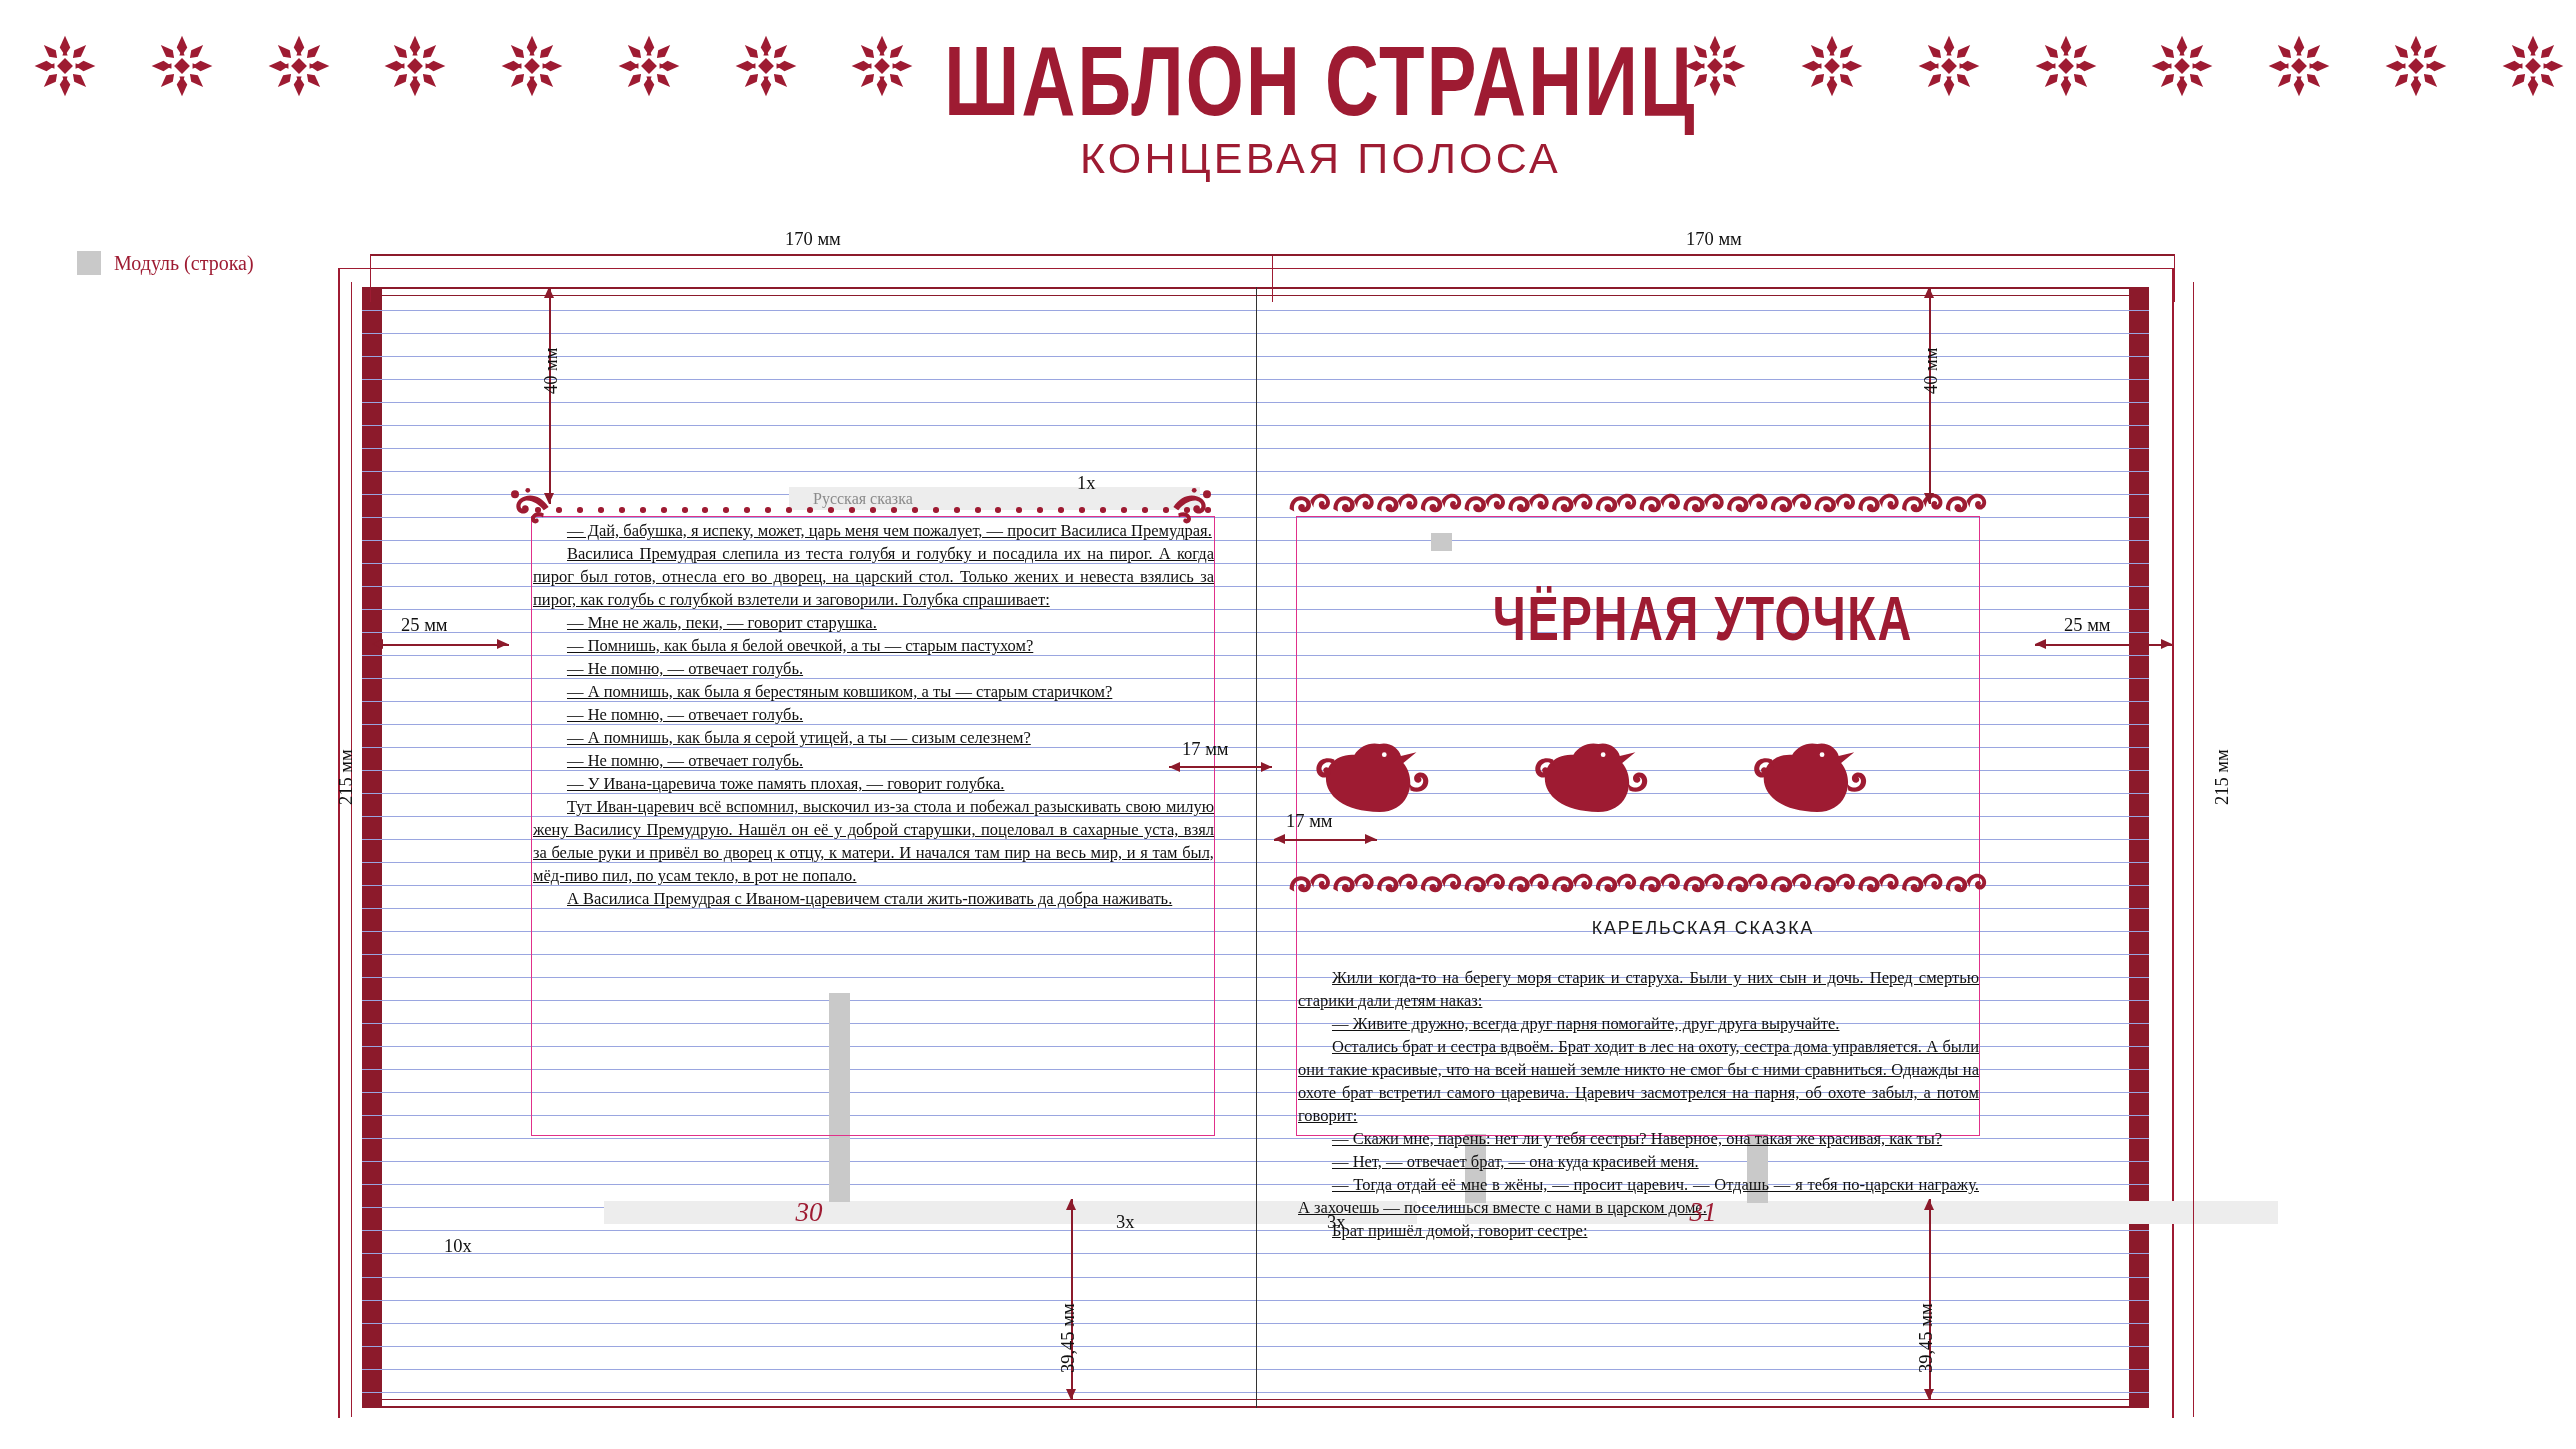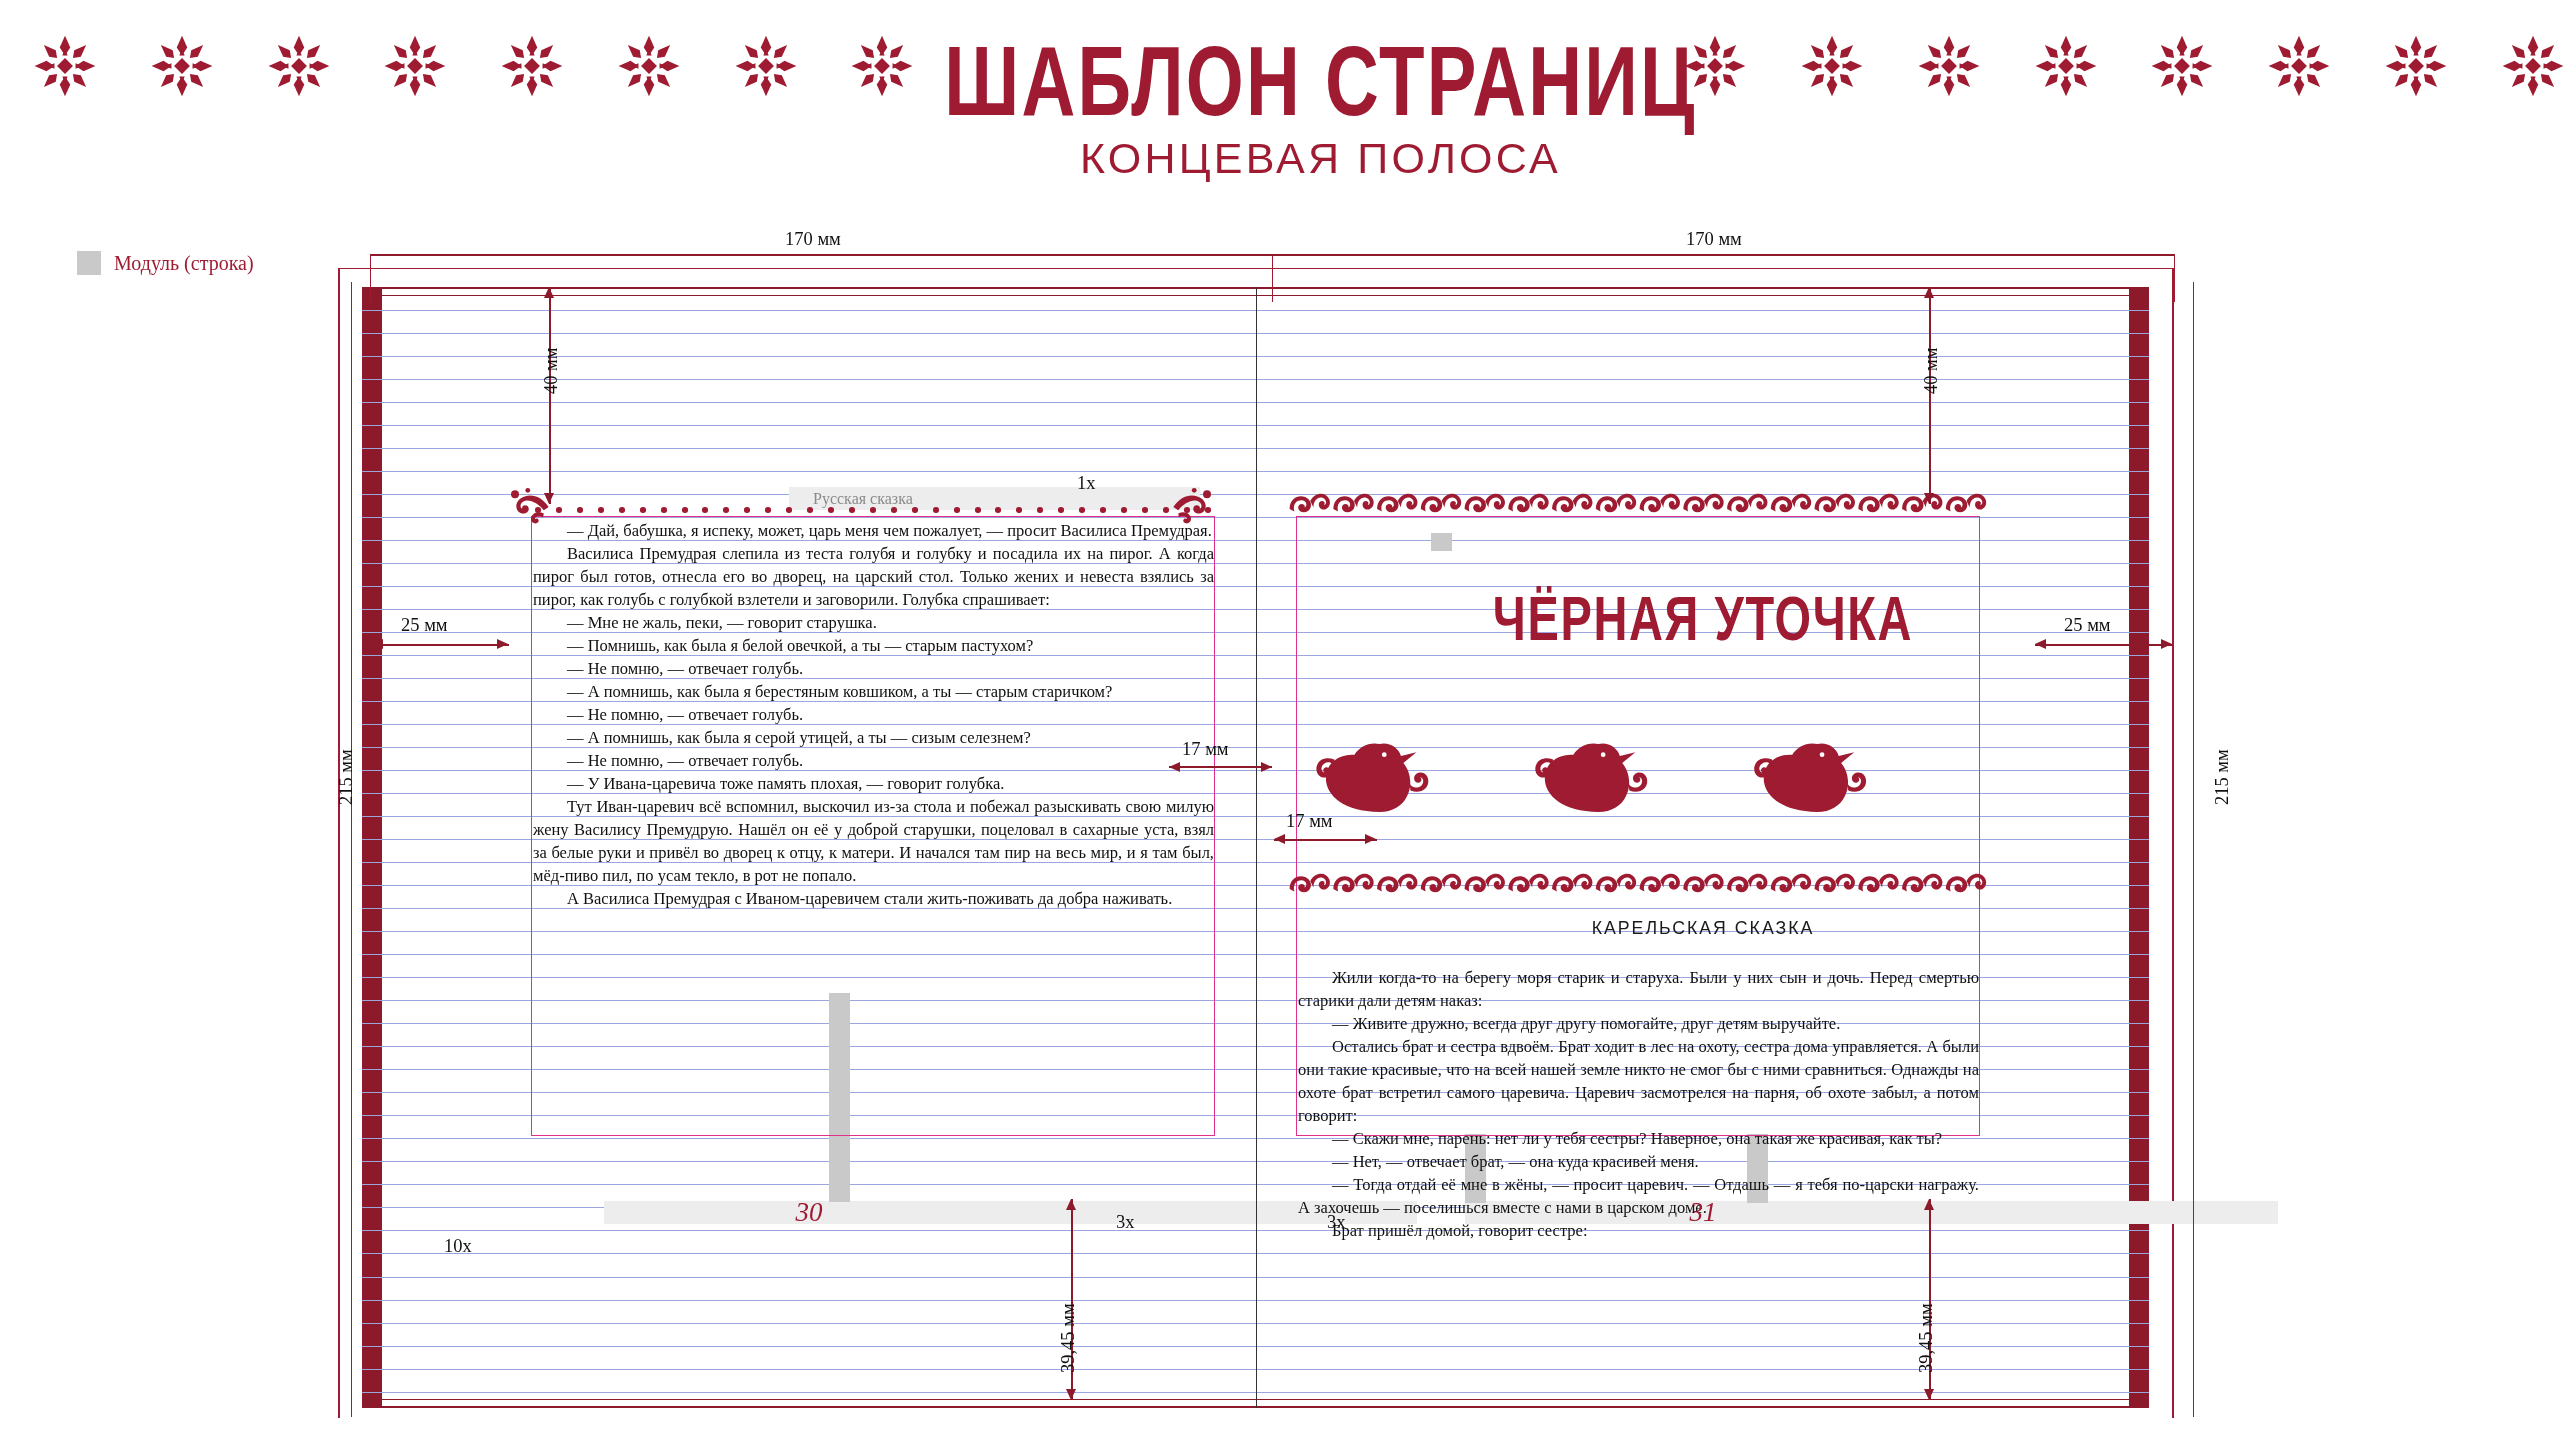--- a/index.html
+++ b/index.html
@@ -100,21 +100,21 @@
   
   .body-text {
     position: absolute;
     font-family: "Liberation Serif", "DejaVu Serif", serif;
     font-size: 16.5px;
     line-height: 23px;
     color: #101010;
     text-align: justify;
     text-justify: inter-word;
   }
-  .body-text p { text-indent: 34px; margin: 0; }
+  .body-text p { text-indent: 34px; margin: 0; text-decoration: underline; }
 
   .runhead {
     position:absolute;
     font-family:"Liberation Serif", serif;
     font-size: 16px; color:#8a8a8a;
   }
   .dotline {
     position:absolute; height: 5.6px;
   }
   .dot { position:absolute; width:5.6px; height:5.6px; border-radius:50%; background:#9e1b32; top:0; }
@@ -771,21 +771,21 @@
               <path d="M2 30 C2 14, 18 10, 26 18 C32 24, 28 34, 20 34 C14 34, 11 29, 14 25 C17 22, 22 24, 21 28 C25 26, 23 19, 17 19 C9 19, 6 26, 8 33 Z"></path>
               <path d="M28 20 C34 8, 48 8, 52 18 C55 26, 48 33, 42 30 C37 27, 38 20, 43 20 C46 20, 47 23, 45 25 C49 25, 49 18, 44 16 C37 14, 32 20, 32 28 Z"></path>
             </g>
           </g>
       </svg>
 
       <div class="chapter-sub" style="left:0; top:644px;">КАРЕЛЬСКАЯ СКАЗКА</div>
 
       <div class="body-text" style="left:42px; top:692px; width:681px;" id="right-body">
           <p>Жили когда-то на берегу моря старик и старуха. Были у них сын и дочь. Перед смертью старики дали детям наказ:</p>
-          <p>— Живите дружно, всегда друг другу помогайте, друг детям выручайте.</p>
+          <p>— Живите дружно, всегда друг парня помогайте, друг друга выручайте.</p>
           <p>Остались брат и сестра вдвоём. Брат ходит в лес на охоту, сестра дома управляется. А были они такие красивые, что на всей нашей земле никто не смог бы с ними сравниться. Однажды на охоте брат встретил самого царевича. Царевич засмотрелся на парня, об охоте забыл, а потом говорит:</p>
           <p>— Скажи мне, парень: нет ли у тебя сестры? Наверное, она такая же красивая, как ты?</p>
           <p>— Нет, — отвечает брат, — она куда красивей меня.</p>
           <p>— Тогда отдай её мне в жёны, — просит царевич. — Отдашь — я тебя по-царски награжу. А захочешь — поселишься вместе с нами в царском доме.</p>
           <p>Брат пришёл домой, говорит сестре:</p>
         </div>
 
       <div class="folio" style="left:0; top:923px;">31</div>
     </div>
   </div>

